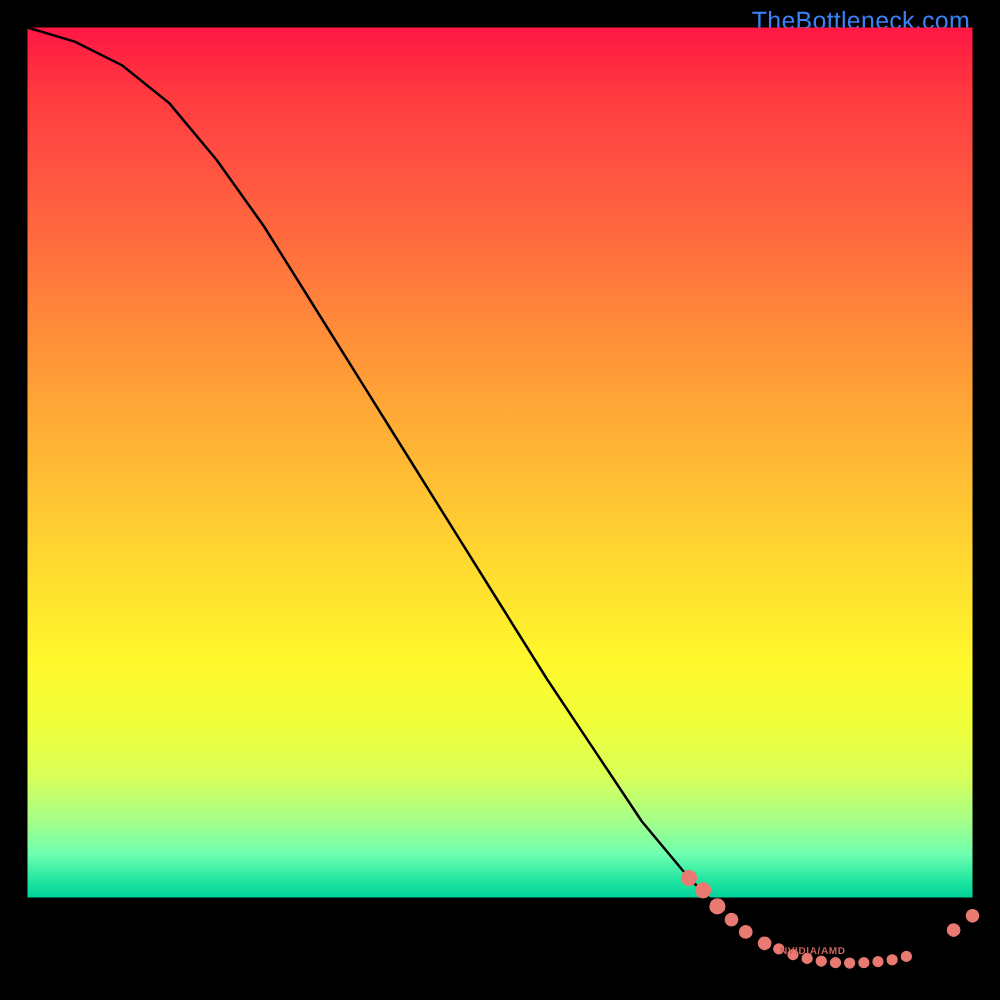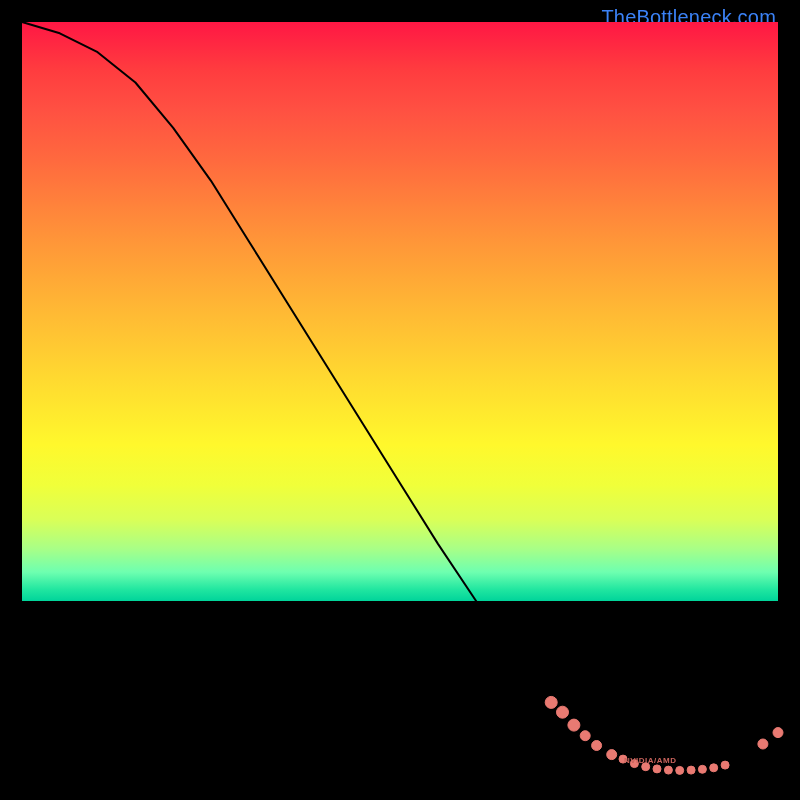--- a/index.html
+++ b/index.html
@@ -15,21 +15,21 @@
     position: relative;
     width: 800px;
     height: 800px;
     background: #000;
   }
   .plot {
     position: absolute;
     left: 22px;
     top: 22px;
     width: 756px;
-    height: 579px;
+    height: 696px;
     
     background: linear-gradient(
       to bottom,
       #ff1744 0%,
       #ff3b3f 8%,
       #ff5042 15%,
       #ff6a3e 24%,
       #ff8a3a 34%,
       #ffa836 44%,
       #ffc433 54%,

